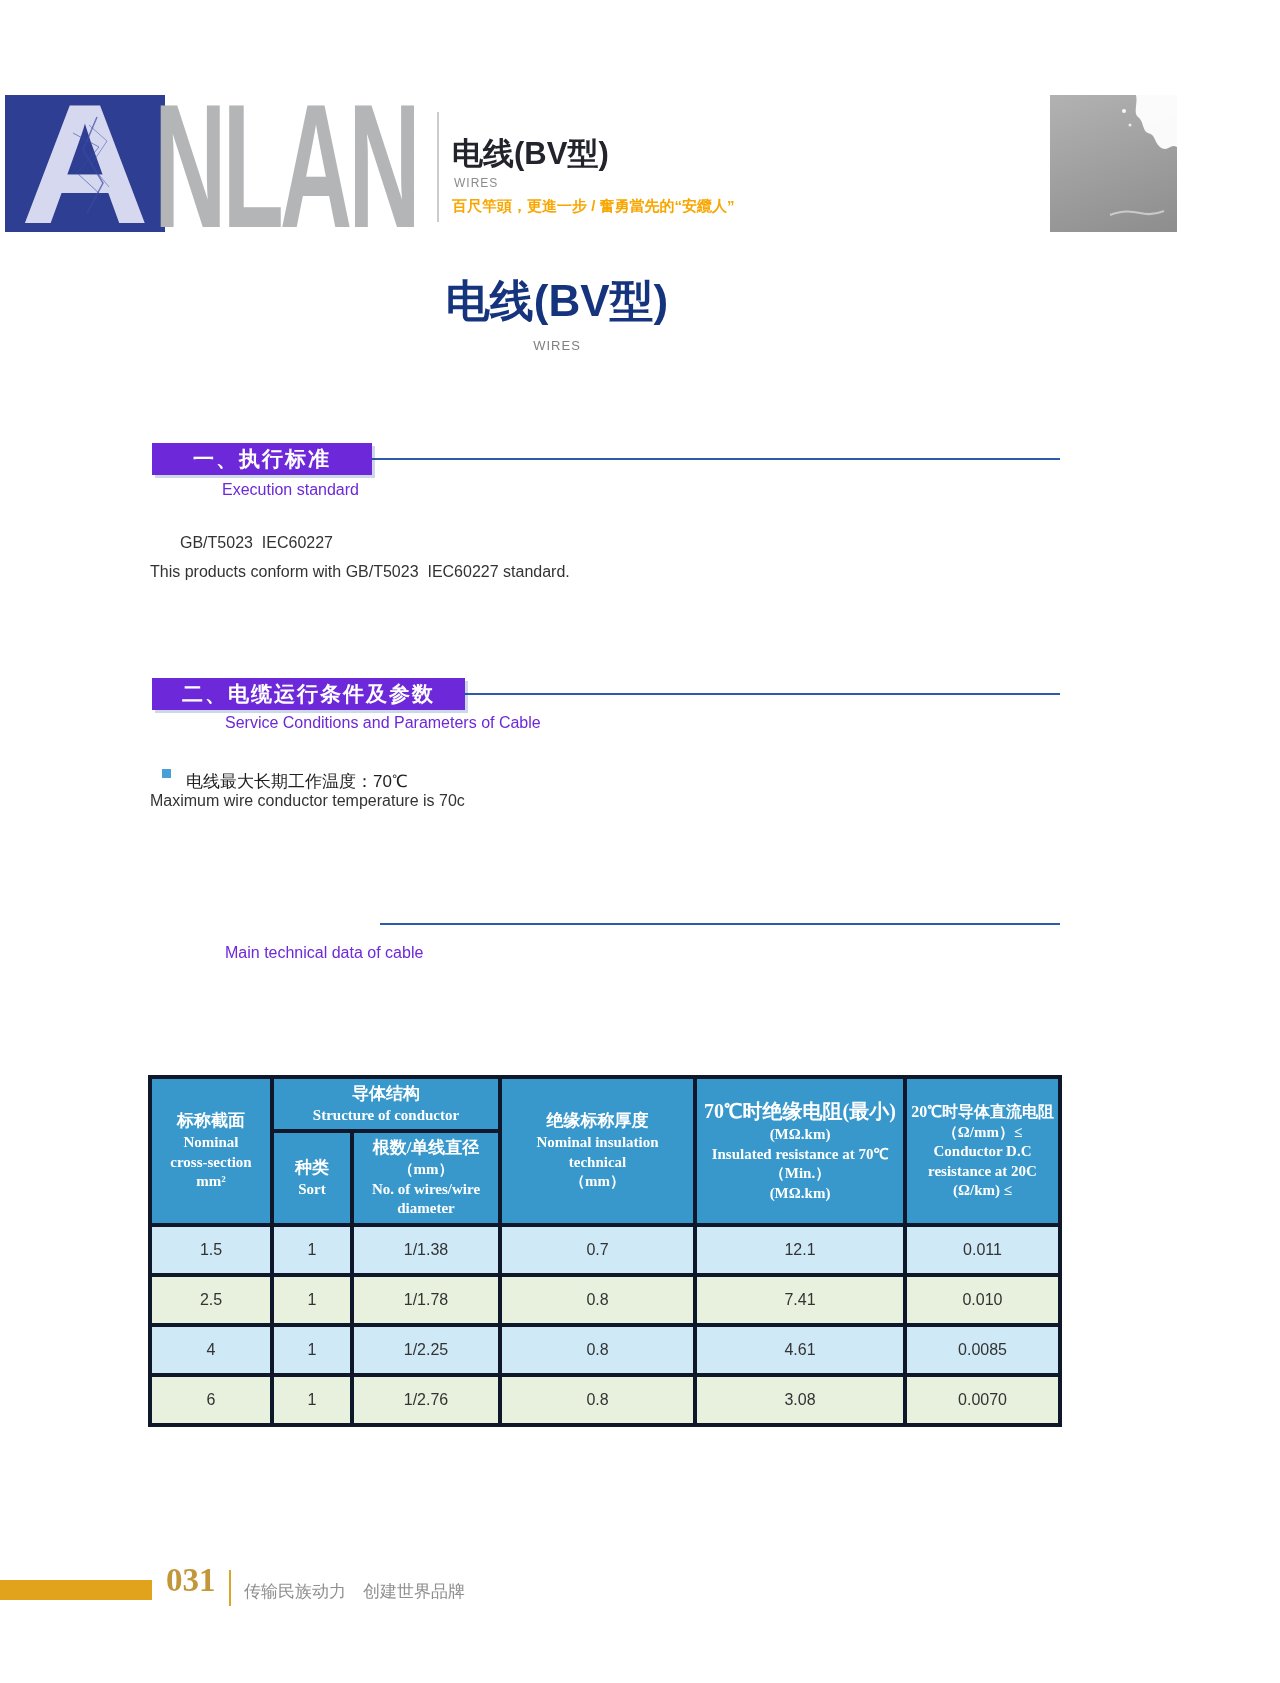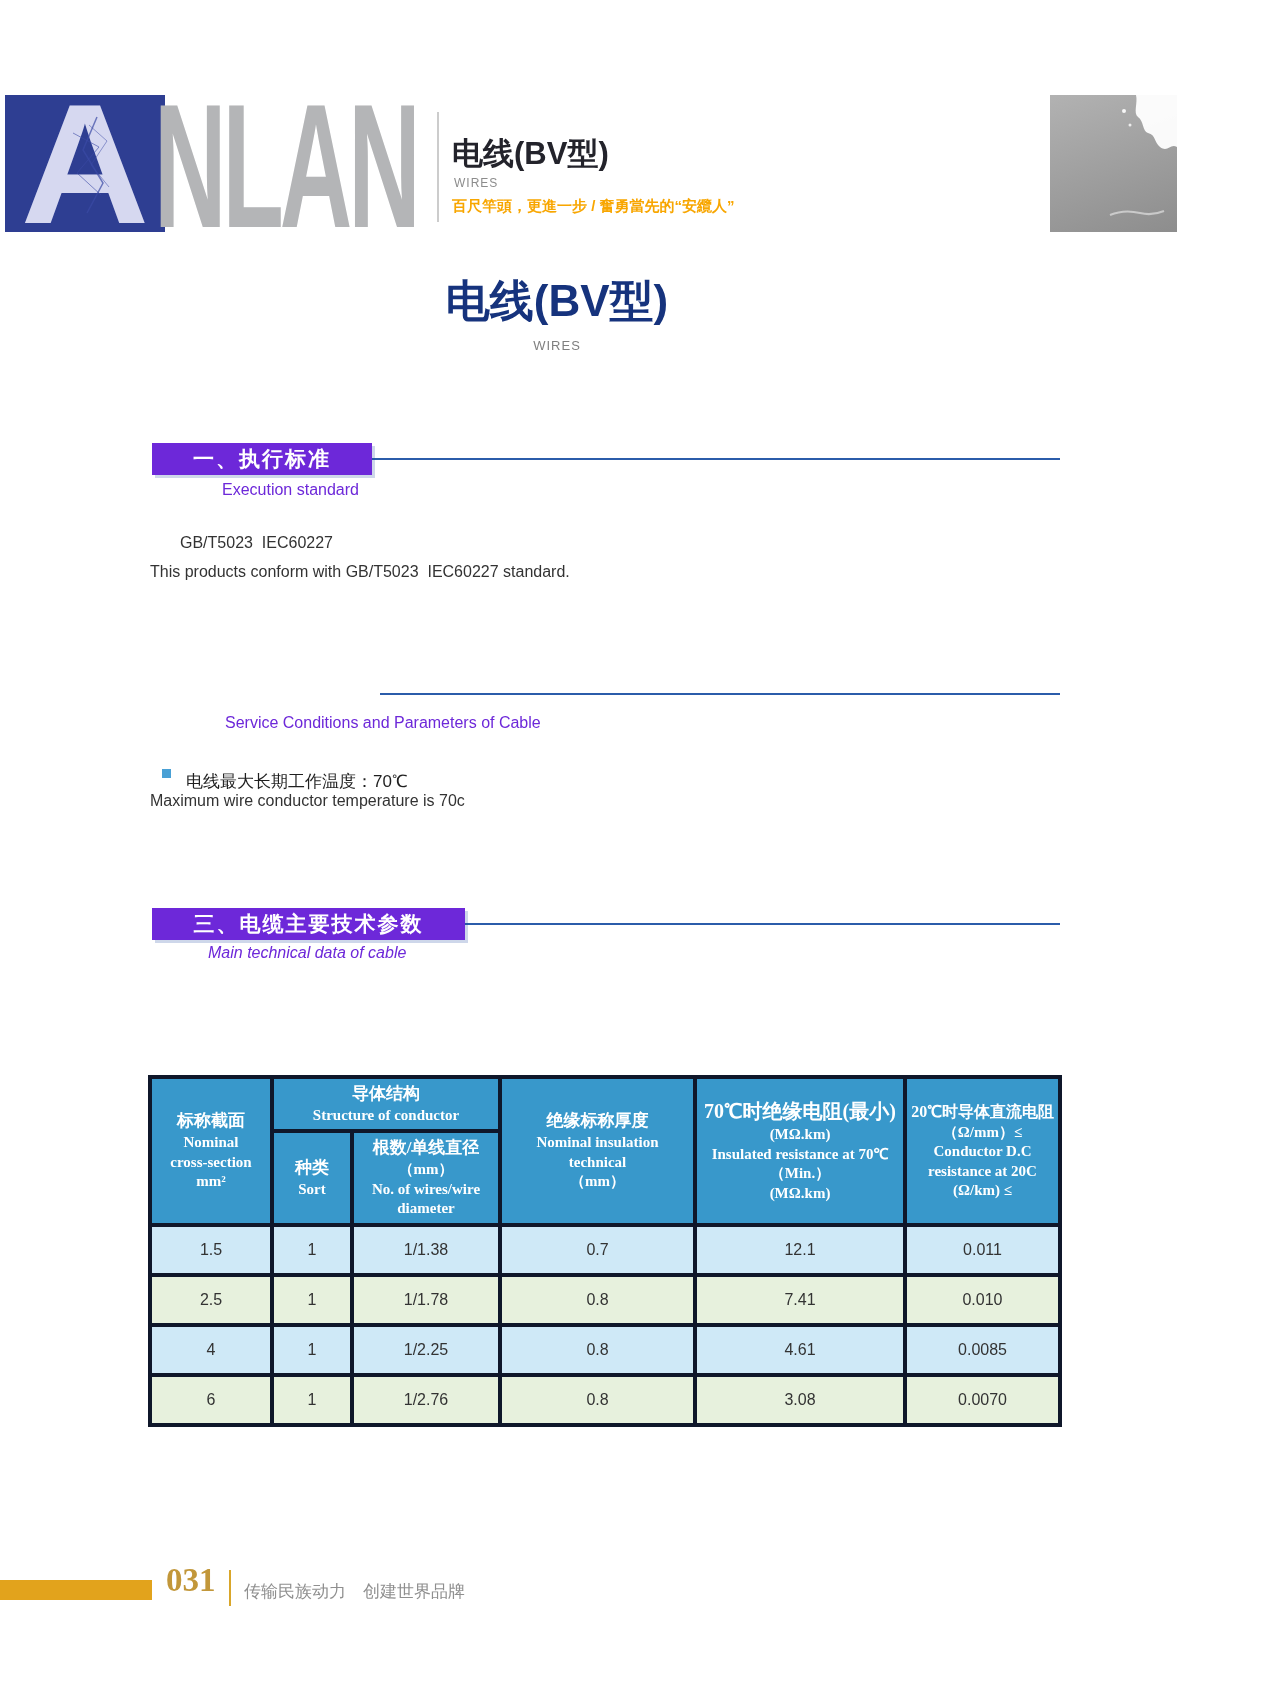--- a/index.html
+++ b/index.html
@@ -78,28 +78,28 @@
   <div class="page-title">电线(BV型)</div>
   <div class="page-title-sub">WIRES</div>
 
   <div class="sec-rule" style="left:300px;top:458px;width:760px;"></div>
   <div class="sec-box" style="left:152px;top:443px;width:220px;">一、执行标准</div>
   <div class="sec-en" style="left:222px;top:481px;">Execution standard</div>
   <div class="body-text" style="left:180px;top:534px;">GB/T5023  IEC60227</div>
   <div class="body-text" style="left:150px;top:563px;">This products conform with GB/T5023  IEC60227 standard.</div>
 
   <div class="sec-rule" style="left:380px;top:693px;width:680px;"></div>
+  <div class="sec-box" style="left:152px;top:678px;width:313px;">二、电缆运行条件及参数</div>
   <div class="sec-en" style="left:225px;top:714px;">Service Conditions and Parameters of Cable</div>
   <div class="bullet-sq" style="left:162px;top:769px;"></div>
   <div class="bullet-cn" style="left:186px;top:770px;">电线最大长期工作温度：70℃</div>
   <div class="body-text" style="left:150px;top:792px;">Maximum wire conductor temperature is 70c</div>
 
   <div class="sec-rule" style="left:380px;top:923px;width:680px;"></div>
-  <div class="sec-box" style="left:152px;top:908px;width:313px;">三、电缆主要技术参数</div>
-  <div class="sec-en" style="left:208px;top:944px;font-style:italic;">Main technical data of cable</div>
+  <div class="sec-en" style="left:225px;top:944px;">Main technical data of cable</div>
 
   <table class="spec-table">
     <colgroup>
       <col style="width:122px">
         <col style="width:80px">
         <col style="width:148px">
       <col style="width:195px">
         <col style="width:210px">
         <col style="width:155px">
     </colgroup>

